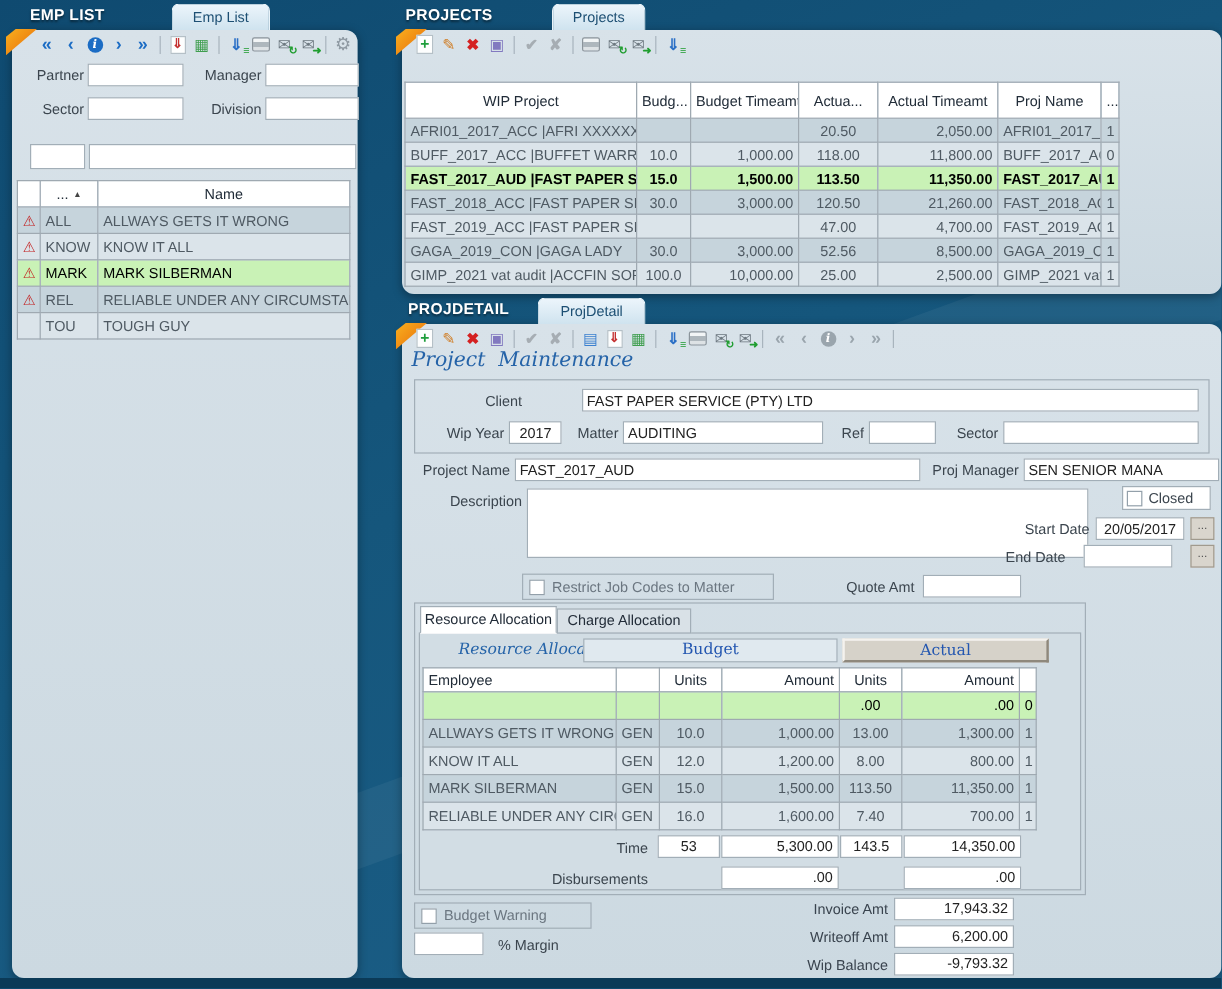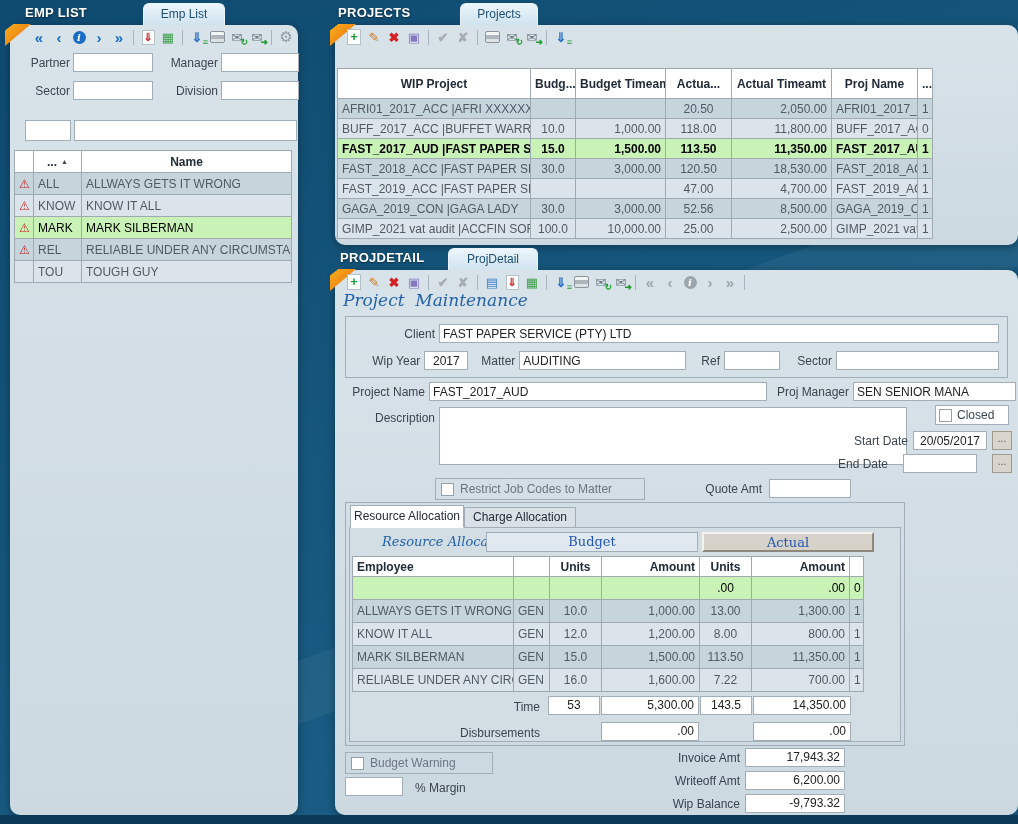--- a/index.html
+++ b/index.html
@@ -30,21 +30,21 @@
 .g-import {color:#c43030;font-weight:bold;font-size:11px;background:#fdfefe;border:1px solid #b5c0c7;width:13px;height:15px;line-height:12px;text-align:center}
 .g-grid {color:#3f9e4e;font-size:13px}
 .g-sort {color:#2a6fc6;font-weight:bold;font-size:13px}
 .g-mail {color:#6d7880;font-size:13px}
 .g-gear {color:#8f9aa3;font-size:15px}
 .ov {position:absolute;right:-2px;bottom:-1px;font-size:9px;color:#1f9d2f;font-weight:bold}
 .printbody {width:15px;height:12px;border:1px solid #8b949b;border-radius:2px;background:linear-gradient(#f2f5f6 0 30%,#aeb7bd 30% 70%,#dde2e5 70% 100%)}
 .lbl {font-size:12px;color:#3b454e;white-space:nowrap}
 .tbx {background:#fff;border:1px solid #a2aeb7;height:19px;font-family:"Liberation Sans",sans-serif;font-size:12px;color:#222;padding:0 3px;outline:none}
 .grid {border-collapse:collapse;table-layout:fixed;position:absolute}
-.grid th {background:#fff;color:#212c38;font-weight:bold;font-size:12px;border:1px solid #9fa9b1;padding:0 4px;overflow:hidden;white-space:nowrap}
+.grid th {background:#fff;color:#212c38;font-weight:normal;font-size:12px;border:1px solid #9fa9b1;padding:0 4px;overflow:hidden;white-space:nowrap}
 .grid td {border:1px solid #9fa9b1;font-size:12px;color:#4f5a63;padding:0 4px;overflow:hidden;white-space:nowrap;background:#dbe4ea}
 tr.dark td {background:#c6d4dc}
 tr.sel td {background:#c9f2b6;color:#000}
 .projects-grid tr.sel td {font-weight:bold}
 .ar {text-align:right}.ac {text-align:center}
 .warn {color:#c21d1d;font-size:12px}
 .asc {font-size:7px;color:#444;margin-left:4px;vertical-align:2px}
 .groupbox {position:absolute;border:1px solid #a2aeb7}
 .heading {font-family:"DejaVu Serif",serif;font-style:italic;color:#2563a8;white-space:pre}
 .cb {width:13px;height:13px;background:#fff;border:1px solid #93a0aa;display:inline-block;flex:none}
@@ -254,21 +254,21 @@
             <td class="ac">113.50</td>
             <td class="ar">11,350.00</td>
             <td>FAST_2017_AU</td>
             <td>1</td>
         </tr>
         <tr class="dark" style="height:20px">
           <td>FAST_2018_ACC  |FAST PAPER SERV</td>
             <td class="ac">30.0</td>
             <td class="ar">3,000.00</td>
             <td class="ac">120.50</td>
-            <td class="ar">18,530.00</td>
+            <td class="ar">21,260.00</td>
             <td>FAST_2018_AC</td>
             <td>1</td>
         </tr>
         <tr style="height:20px">
           <td>FAST_2019_ACC  |FAST PAPER SERV</td>
             <td class="ac"></td>
             <td class="ar"></td>
             <td class="ac">47.00</td>
             <td class="ar">4,700.00</td>
             <td>FAST_2019_AC</td>
@@ -355,21 +355,21 @@
       <span class="ti nav dis">›</span>
       <span class="ti nav dis">»</span>
       <span class="sep"></span>
     </div>
 
     <div class="heading" style="position:absolute;top:20px;left:8px;font-size:17px">Project  Maintenance</div>
 
     <div class="groupbox" style="top:46px;left:10px;width:663px;height:62px">
       <div style="position:absolute;top:7px;left:4px;right:8px;display:flex;align-items:center;gap:4px">
         <span class="lbl ar" style="width:85px">Client</span>
-        <input class="tbx" style="flex: 1 1 0%;" value="FAST PAPER SERVICE (PTY) LTD">
+        <input class="tbx" style="flex: 1 1 0%; margin-left: 46px;" value="FAST PAPER SERVICE (PTY) LTD">
       </div>
       <div style="position:absolute;top:34px;left:4px;right:8px;display:flex;align-items:center;gap:4px">
         <span class="lbl ar" style="width:85px">Wip Year</span>
         <input class="tbx ac" style="width: 44px;" value="2017">
         <span class="lbl ar" style="width:52px">Matter</span>
         <input class="tbx" style="width: 200px;" value="AUDITING">
         <span class="lbl ar" style="width:36px">Ref</span>
         <input class="tbx" style="width: 56px;">
         <span class="lbl ar" style="width:58px">Sector</span>
         <input class="tbx" style="flex: 1 1 0%;">
@@ -474,21 +474,21 @@
                 <td class="ar">1,500.00</td>
                 <td class="ac">113.50</td>
                 <td class="ar">11,350.00</td>
                 <td>1</td>
             </tr>
             <tr style="height:23px">
               <td>RELIABLE UNDER ANY CIRCUI</td>
                 <td>GEN</td>
                 <td class="ac">16.0</td>
                 <td class="ar">1,600.00</td>
-                <td class="ac">7.22</td>
+                <td class="ac">7.40</td>
                 <td class="ar">700.00</td>
                 <td>1</td>
             </tr>
           </tbody>
         </table>
 
         <span class="lbl" style="position:absolute;top:172px;left:0;width:190px;text-align:right">Time</span>
         <div class="valbox ac" style="top:168px;left:198px;width:52px">53</div>
         <div class="valbox ar" style="top:168px;left:251px;width:98px">5,300.00</div>
         <div class="valbox ac" style="top:168px;left:350px;width:52px">143.5</div>

